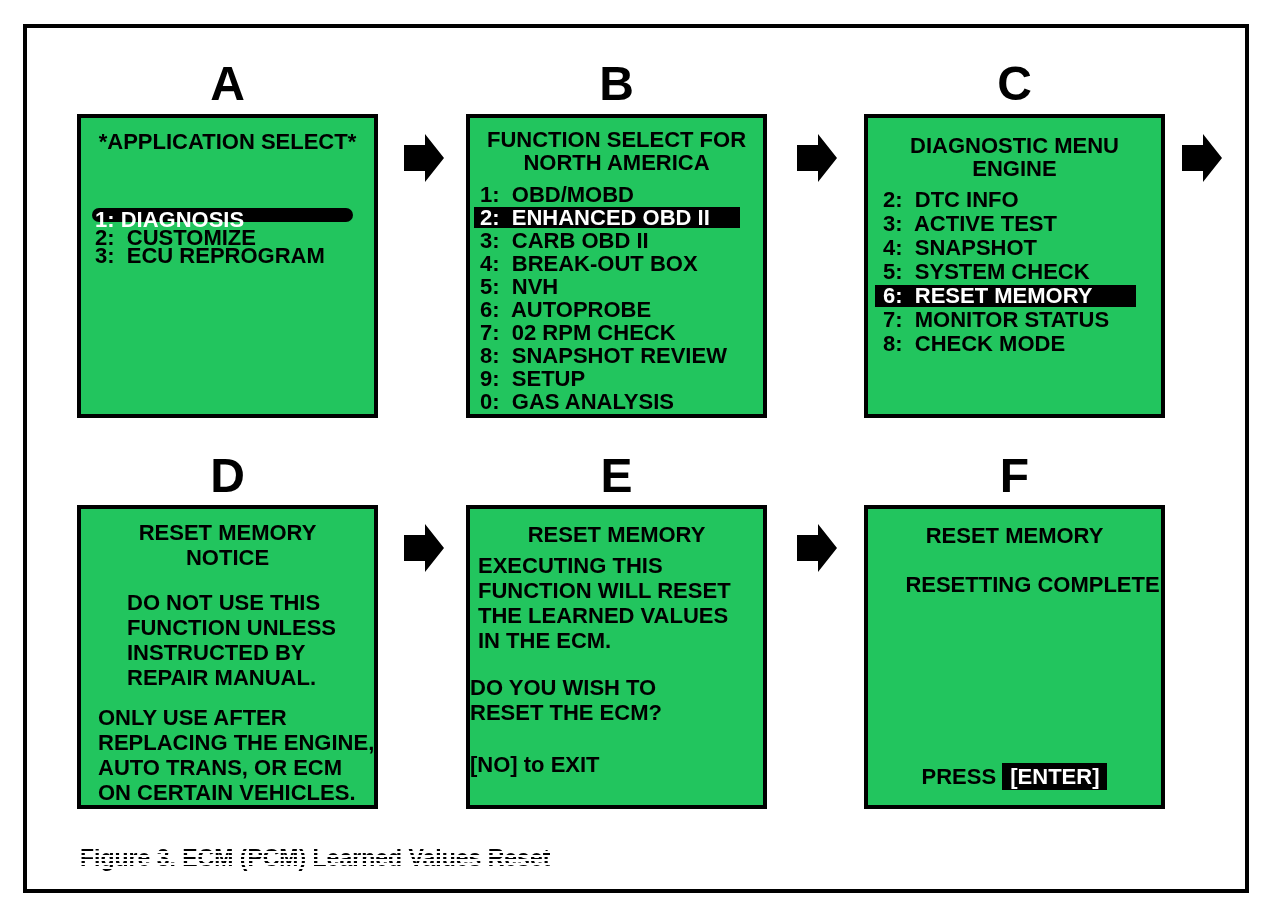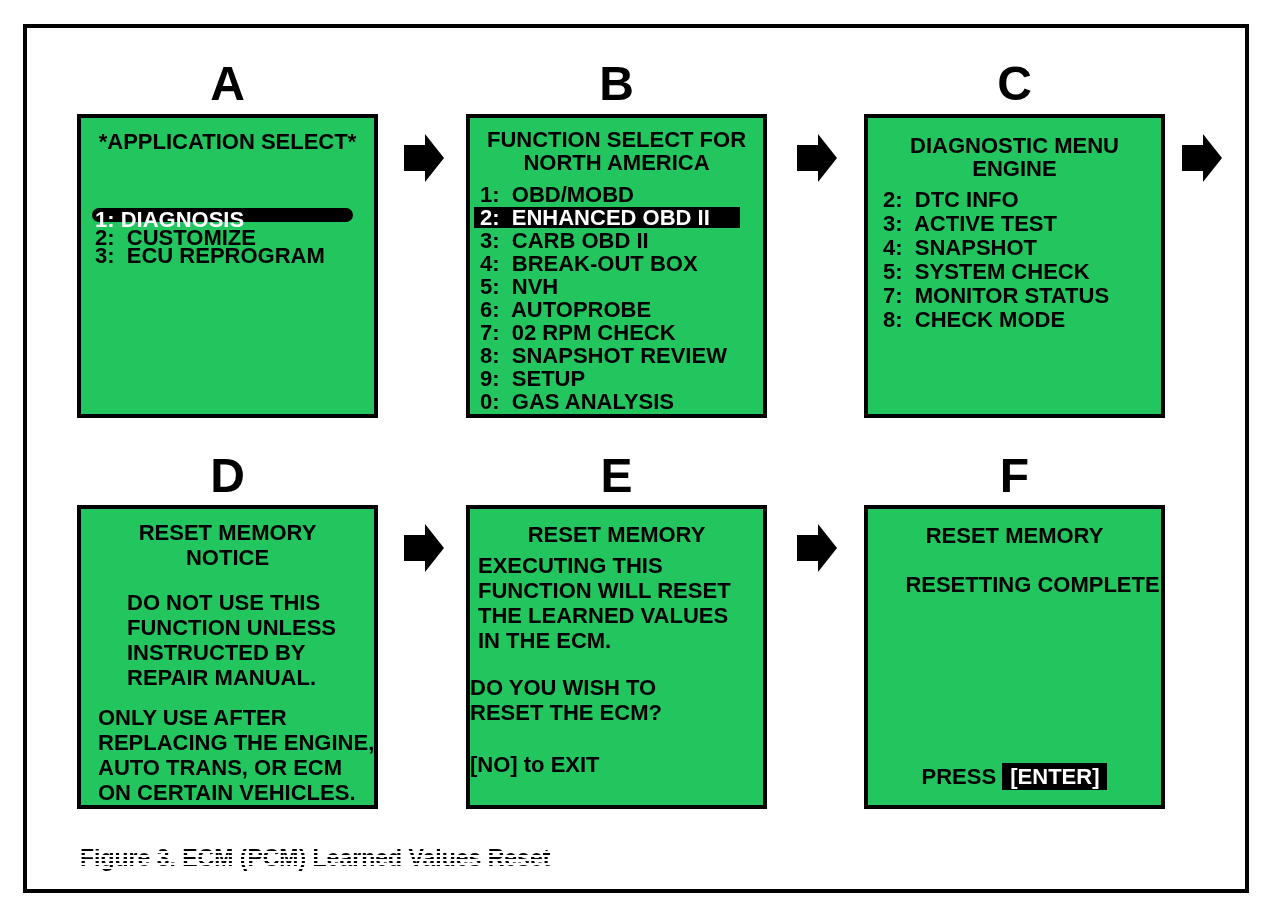--- a/index.html
+++ b/index.html
@@ -97,20 +97,21 @@
   <div class="box bx-c">
     <div class="scr-title" style="top:16px">
       <div>DIAGNOSTIC MENU</div>
       <div>ENGINE</div>
     </div>
     <div class="menu menu-c" style="top:71px;left:7px;width:261px;">
       <div class="mi">2:  DTC INFO</div>
       <div class="mi">3:  ACTIVE TEST</div>
       <div class="mi">4:  SNAPSHOT</div>
       <div class="mi">5:  SYSTEM CHECK</div>
+      <div class="mi hl">6:  RESET MEMORY</div>
       <div class="mi">7:  MONITOR STATUS</div>
       <div class="mi">8:  CHECK MODE</div>
     </div>
   </div>
 
   <div class="box bx-d">
     <div class="scr-title" style="top:11px;line-height:25px;">
       <div>RESET MEMORY</div>
       <div>NOTICE</div>
     </div>

